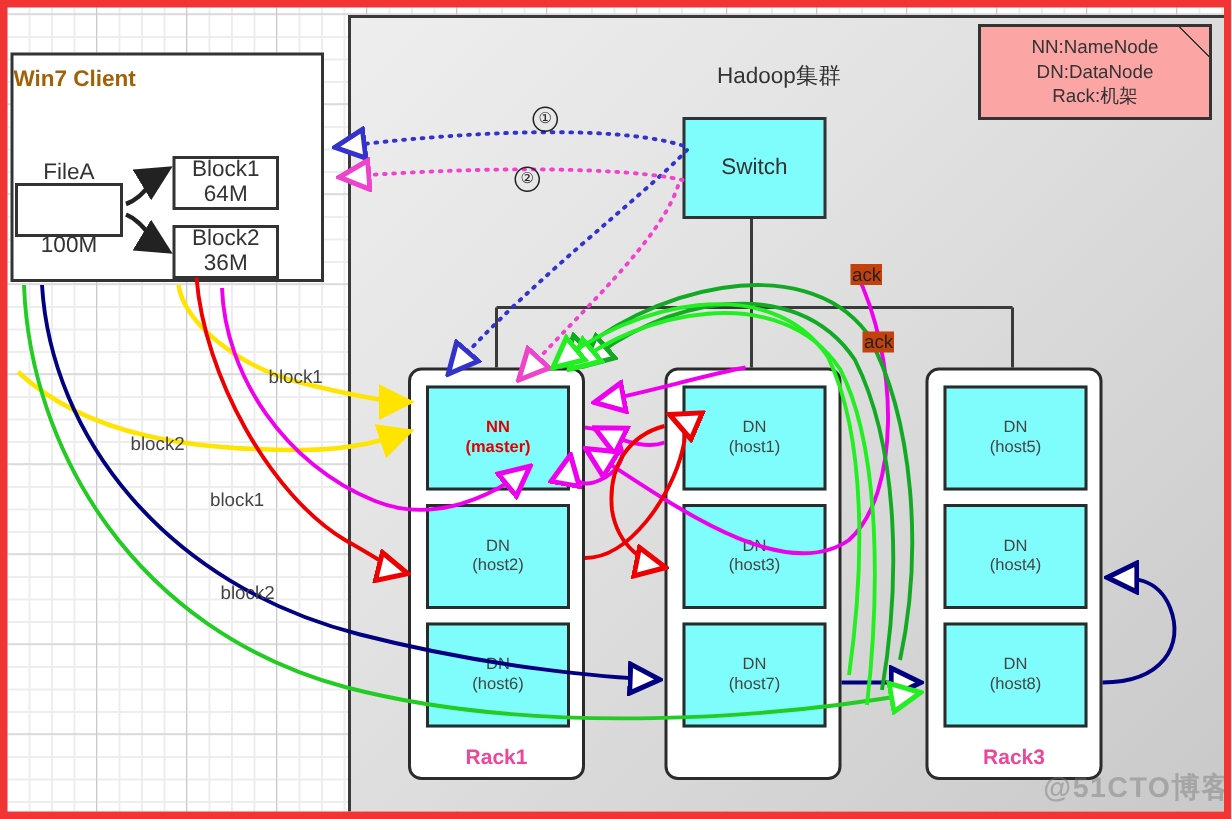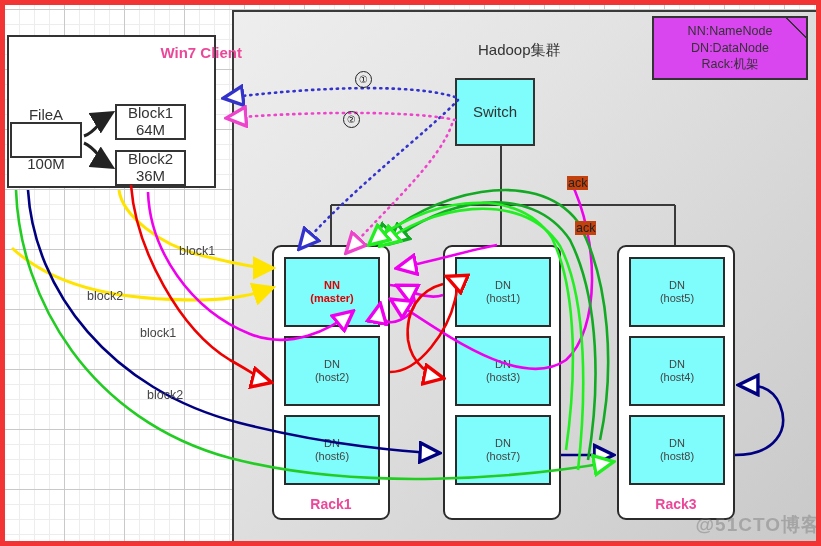--- a/index.html
+++ b/index.html
@@ -58,46 +58,46 @@
     z-index:20;
   }
   .cyan{background:#7ffcfc;border:2px solid #333;}
 
   #win7{
     left:7px;top:35px;width:209px;height:153px;
     align-items:flex-start;justify-content:flex-start;
     z-index:20;background:#fff;
   }
   #win7 .title{
-    width:100%;text-align:right;margin-top:8px;
-    font-weight:bold;font-size:15px;color:#ec4899;margin-left:28px;
+    width:100%;text-align:left;margin-top:8px;
+    font-weight:bold;font-size:15px;color:#a16207;
   }
   #filea{left:10px;top:122px;width:72px;height:36px;font-size:15px;gap:32px;}
   #block1{left:115px;top:104px;width:71px;height:36px;}
   #block2{left:115px;top:150px;width:71px;height:36px;}
 
   #hadoop-title{
     left:478px;top:41px;font-weight:normal;font-size:15px;color:#333;
   }
 
   
   #legend{
     position:absolute;left:652px;top:16px;width:156px;height:64px;
-    background:#d946ef;border:2px solid #333;box-sizing:border-box;
+    background:#fca5a5;border:2px solid #333;box-sizing:border-box;
     z-index:25;
     display:flex;flex-direction:column;align-items:center;justify-content:center;
     font-size:12.5px;color:#333;line-height:1.35;
   }
   #legend .foldline{
     position:absolute;right:-1px;top:-1px;width:22px;height:22px;
     background:linear-gradient(45deg, transparent 0 49%, #333 49% 53%, transparent 53% 100%);
   }
 
   
-  #switch{left:455px;top:78px;width:80px;height:68px;font-size:15px;}
+  #switch{left:455px;top:78px;width:96px;height:68px;font-size:15px;}
 
   
   .rack{
     position:absolute;background:#ffffff;border:2.5px solid #2b2b2b;
     border-radius:9px;box-sizing:border-box;z-index:15;
   }
   .rack .rtitle{
     position:absolute;left:0;right:0;bottom:6px;text-align:center;
     font-weight:bold;font-size:14px;color:#ec4899;
   }

